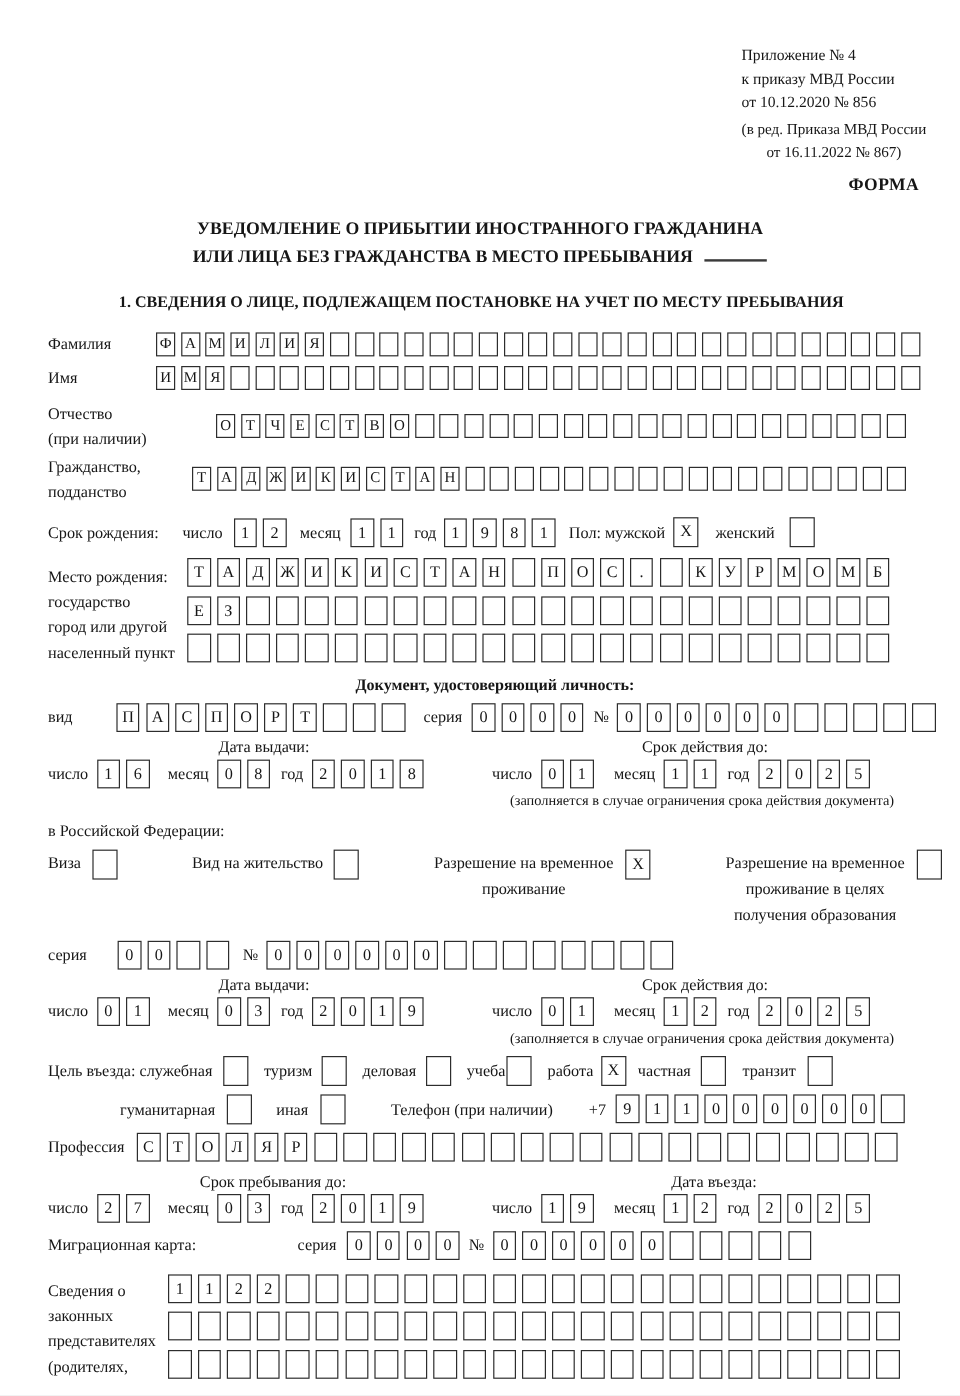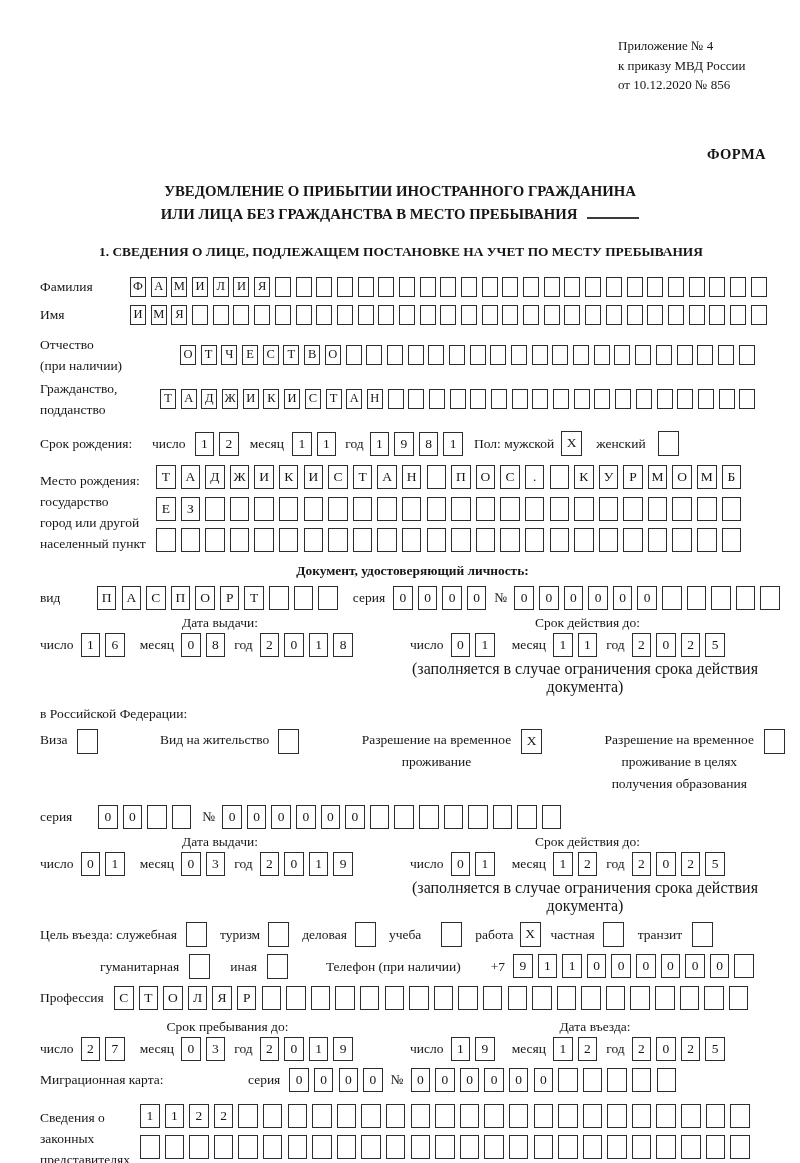--- a/index.html
+++ b/index.html
@@ -34,39 +34,43 @@
   .hdr-doc { text-align:center; font-weight:bold; font-size:13.4px; margin:3px 0 7px 0; }
   .caps { display:flex; margin-bottom:2px; }
   .caps .cap { text-align:center; font-size:13.5px; }
   .cap-l { width:360px; } .cap-r { width:375px; }
   .dline { display:flex; margin-bottom:3px; }
   .dgroup { display:flex; align-items:center; width:360px; }
   .dgroup.right { width:375px; margin-left:10px; }
   .dgroup .lbl { margin-right:7px; }
   .note-row { display:flex; margin-bottom:7px; }
   .note-spacer { width:345px; }
-  .note { flex:1; text-align:center; font-size:16px; }
+  .note { flex:1; text-align:center; font-size:12px; }
   .plain { font-size:13.5px; line-height:22px; margin-bottom:3px; }
   .chk-row { display:flex; justify-content:space-between; align-items:flex-start; margin:4px 0 10px 0; }
   .chk-item { display:flex; align-items:flex-start; }
   .chk-item .lbl { margin-right:9px; }
   .txtc { text-align:center; font-size:13.5px; line-height:22px; }
   .mb2{margin-bottom:2px} .mb3{margin-bottom:3px} .mb5{margin-bottom:5px} .mb7{margin-bottom:7px}
   .mb9{margin-bottom:9px} .mb11{margin-bottom:11px}
   .place-rows .cells { display:flex; margin-bottom:7.5px; }
 </style>
 </head>
 <body>
 
 <div class="page">
 
   <div class="annex">
     <div>Приложение № 4</div>
     <div>к приказу МВД России</div>
     <div>от 10.12.2020 № 856</div>
+    <div class="note">
+      <div>(в ред. Приказа МВД России</div>
+      <div>от 16.11.2022 № 867)</div>
+    </div>
   </div>
 
   <div class="forma">ФОРМА</div>
 
   <div class="title">
     <div>УВЕДОМЛЕНИЕ О ПРИБЫТИИ ИНОСТРАННОГО ГРАЖДАНИНА</div>
     <div>
       <span>ИЛИ ЛИЦА БЕЗ ГРАЖДАНСТВА В МЕСТО ПРЕБЫВАНИЯ</span><span class="blank-line"></span>
     </div>
   </div>
@@ -530,21 +534,21 @@
       <span class="note">(заполняется в случае ограничения срока действия документа)</span>
     </div>
 
     <div class="rowc mb7">
       <span class="lbl" style="margin-right:9px">Цель въезда: служебная</span>
       <span class="checkbox"></span>
       <span class="lbl" style="margin:0 8px 0 13px">туризм</span>
       <span class="checkbox"></span>
       <span class="lbl" style="margin:0 8px 0 13px">деловая</span>
       <span class="checkbox"></span>
-      <span class="lbl" style="margin:0 20px 0 13px">учеба</span>
+      <span class="lbl" style="margin:0 1px 0 13px">учеба</span>
       <span class="checkbox"></span>
       <span class="lbl" style="margin:0 6px 0 13px">работа</span>
       <span class="checkbox">X</span>
       <span class="lbl" style="margin:0 8px 0 10px">частная</span>
       <span class="checkbox"></span>
       <span class="lbl" style="margin:0 10px 0 14px">транзит</span>
       <span class="checkbox"></span>
     </div>
 
     <div class="rowc mb7">

